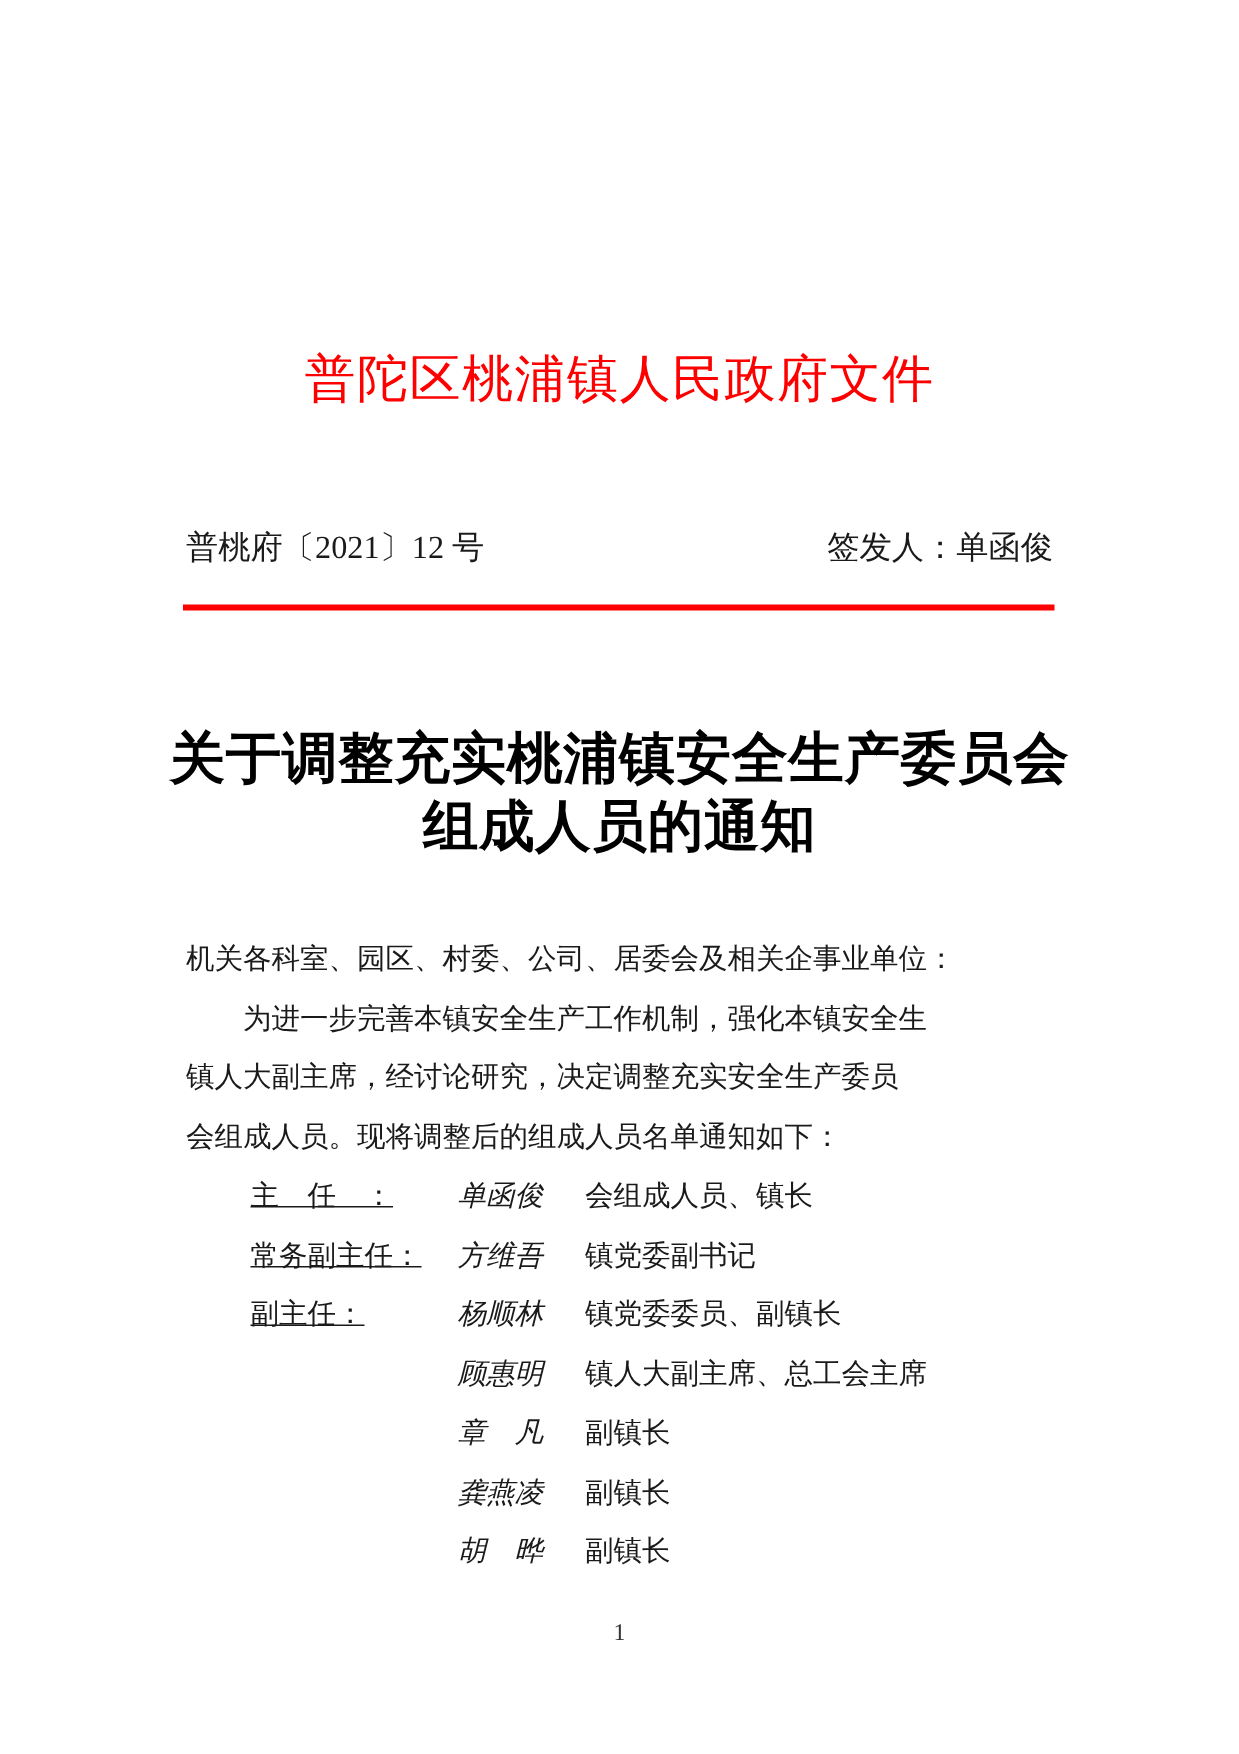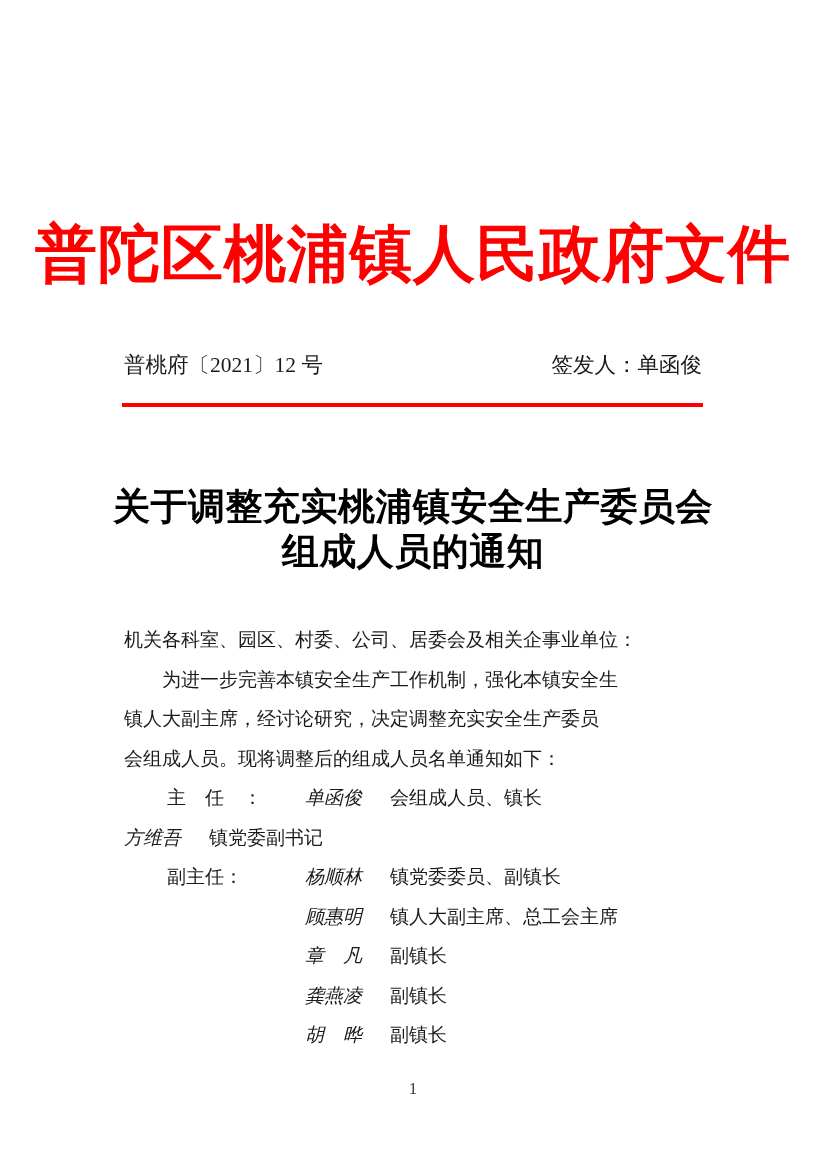--- a/index.html
+++ b/index.html
@@ -15,23 +15,23 @@
     overflow: hidden;
     font-family: "Liberation Serif", "DejaVu Serif", serif;
     color: #1a1a1a;
   }
   .red-header {
     position: absolute;
     top: 222px;
     left: 0;
     width: 100%;
     text-align: center;
-    font-size: 62px;
+    font-size: 34px;
     line-height: 64px;
-    font-weight: bold;
+    font-weight: normal;
     color: #fe0000;
     letter-spacing: 1px;
     white-space: nowrap;
   }
   .docinfo-row {
     position: absolute;
     top: 350px;
     left: 124px;
     right: 124px;
     display: flex;
@@ -79,20 +79,21 @@
   .member-row {
     display: flex;
     align-items: baseline;
     white-space: nowrap;
   }
   .col-role {
     box-sizing: border-box;
     padding-left: 43px;
     width: 181px;
     flex: 0 0 181px;
+    text-decoration: underline;
   }
   .col-name {
     width: 85px;
     flex: 0 0 85px;
     font-style: italic;
   }
   .col-pos {
     flex: 1 1 auto;
   }
   .page-number {
@@ -131,20 +132,21 @@
     <div class="body-line indent">为进一步完善本镇安全生产工作机制，强化本镇安全生</div>
     <div class="body-line">镇人大副主席，经讨论研究，决定调整充实安全生产委员</div>
     <div class="body-line">会组成人员。现将调整后的组成人员名单通知如下：</div>
 
     <div class="member-row">
       <span class="col-role">主　任　：</span>
       <span class="col-name">单函俊</span>
       <span class="col-pos">会组成人员、镇长</span>
     </div>
     <div class="member-row">
+      <span class="col-role">常务副主任：</span>
       <span class="col-name">方维吾</span>
       <span class="col-pos">镇党委副书记</span>
     </div>
     <div class="member-row">
       <span class="col-role">副主任：</span>
       <span class="col-name">杨顺林</span>
       <span class="col-pos">镇党委委员、副镇长</span>
     </div>
     <div class="member-row">
       <span class="col-role"></span>

